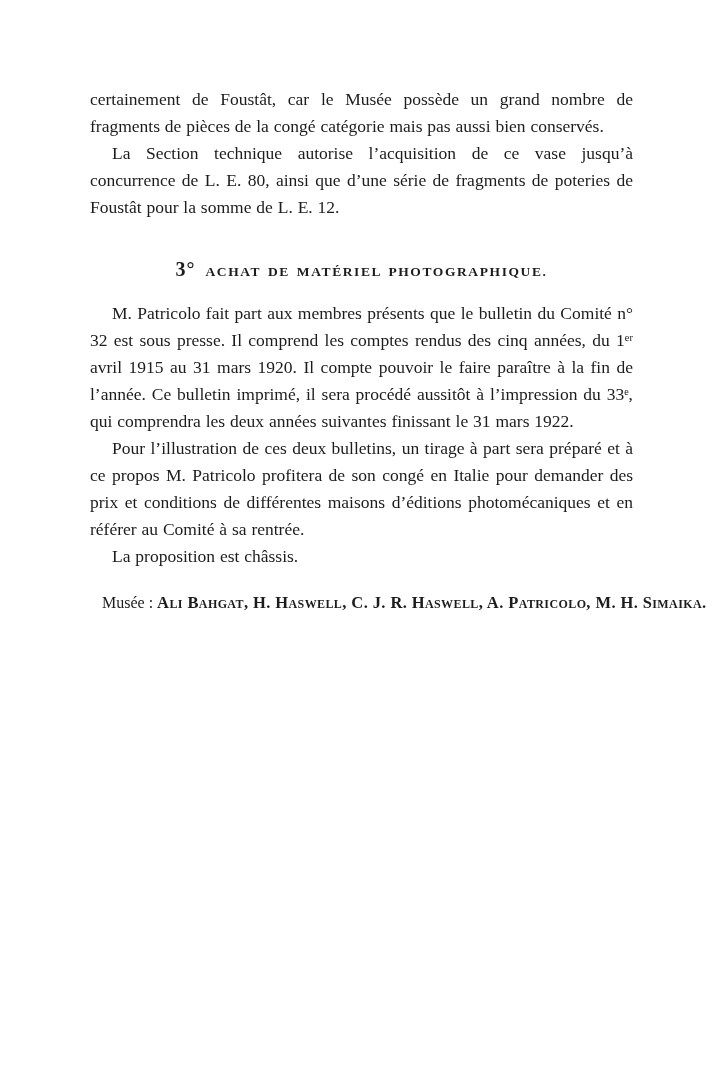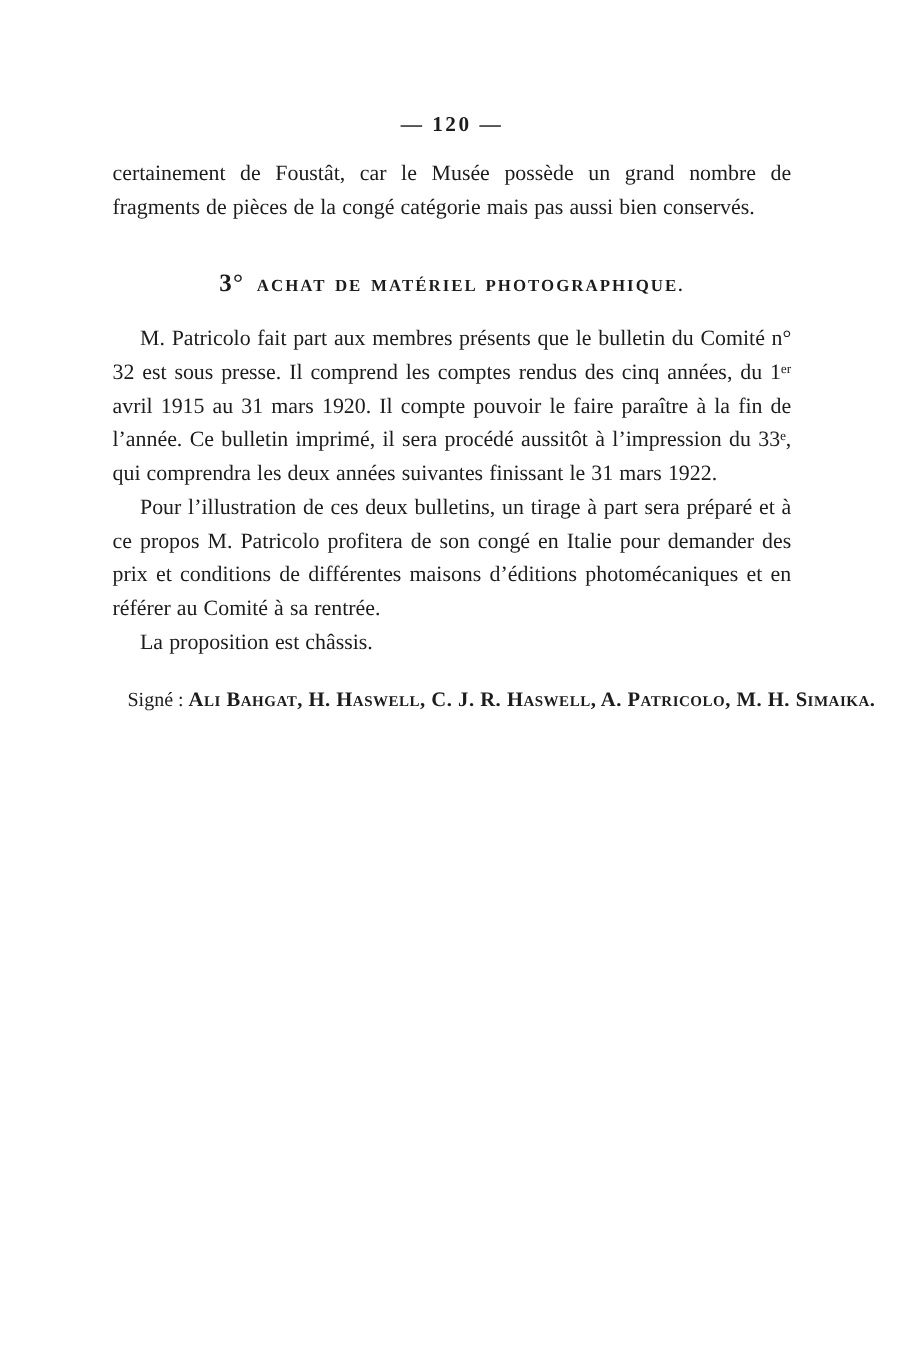--- a/index.html
+++ b/index.html
@@ -73,35 +73,35 @@
     font-size: 16.5px;
     letter-spacing: 0.4px;
   }
 </style>
 </head>
 <body>
 
 <div class="sheet">
   <div class="textblock">
 
-    <div class="pagenum">— 120 —</div>
 
     <p class="body-par">certainement de Foustât, car le Musée possède un grand nombre de fragments de pièces de la congé catégorie mais pas aussi bien conservés.</p>
 
+    <p class="body-par indent">La Section technique autorise l’acquisition de ce vase jusqu’à concurrence de L. E. 80, ainsi que d’une série de fragments de poteries de Foustât pour la somme de L. E. 12.</p>
 
     <div class="section-heading">
       <span class="sec-num">3°</span><span class="sec-label">ACHAT DE MATÉRIEL PHOTOGRAPHIQUE.</span>
     </div>
 
 
 
     <p class="body-par indent">M. Patricolo fait part aux membres présents que le bulletin du Comité n° 32 est sous presse. Il comprend les comptes rendus des cinq années, du 1ᵉʳ avril 1915 au 31 mars 1920. Il compte pouvoir le faire paraître à la fin de l’année. Ce bulletin imprimé, il sera procédé aussitôt à l’impression du 33ᵉ, qui comprendra les deux années suivantes finissant le 31 mars 1922.</p>
 
     <p class="body-par indent">Pour l’illustration de ces deux bulletins, un tirage à part sera préparé et à ce propos M. Patricolo profitera de son congé en Italie pour demander des prix et conditions de différentes maisons d’éditions photomécaniques et en référer au Comité à sa rentrée.</p>
 
     <p class="body-par indent">La proposition est châssis.</p>
 
     <p class="signature">
-      <span>Signé : </span><span class="sig-names">Ali Bahgat, H. Haswell, C. J. R. Haswell, A. Patricolo, M. H. Simaika.</span>
+      <span>Musée : </span><span class="sig-names">Ali Bahgat, H. Haswell, C. J. R. Haswell, A. Patricolo, M. H. Simaika.</span>
     </p>
 
   </div>
 </div>
 
 </body></html>

